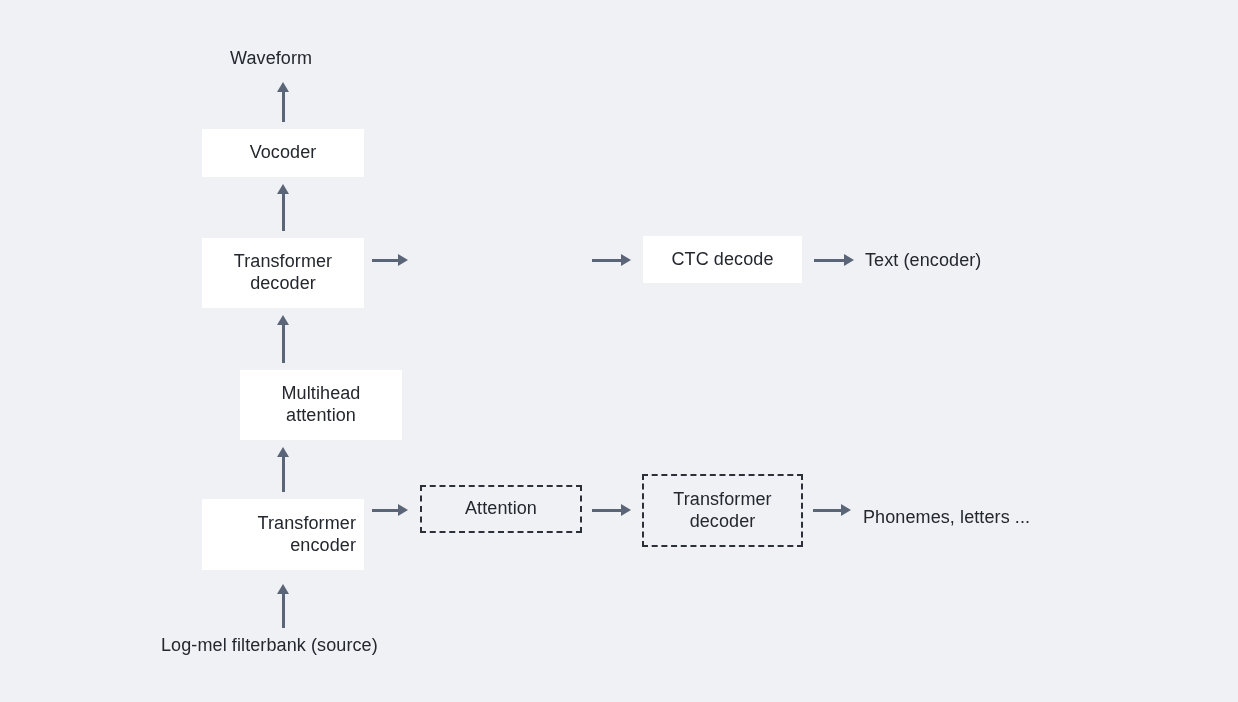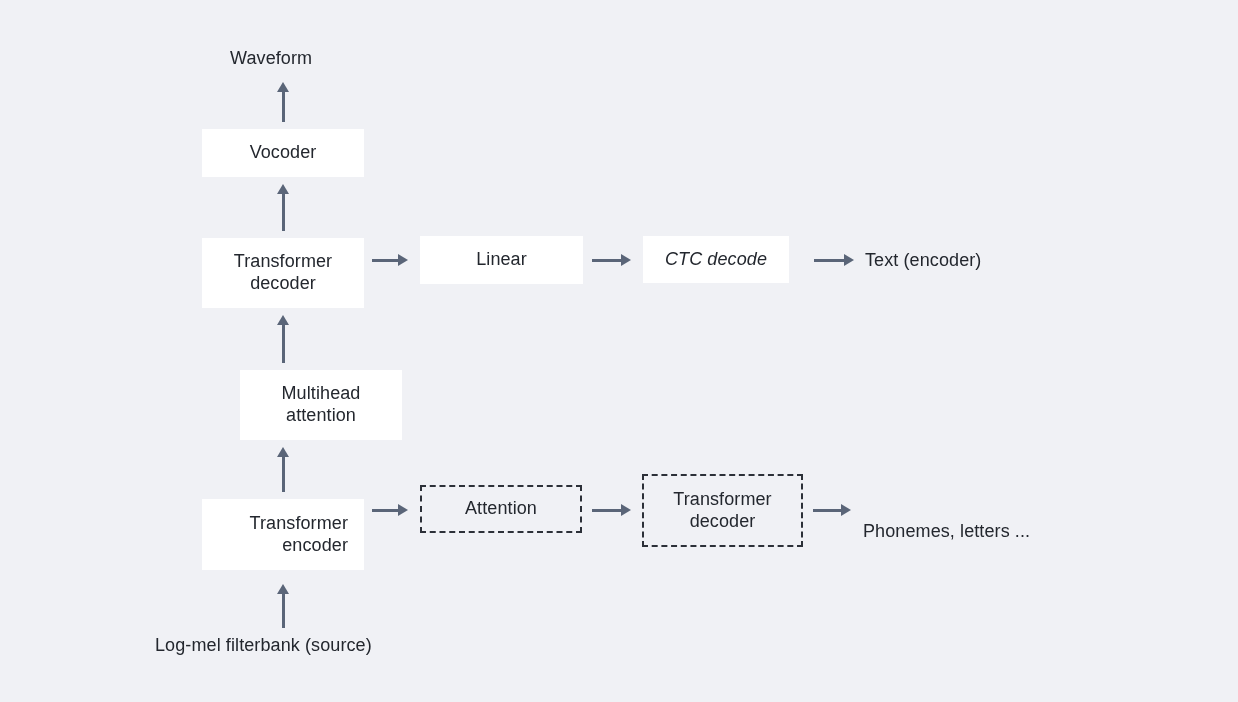--- a/index.html
+++ b/index.html
@@ -16,21 +16,21 @@
   .node {
     position: absolute;
     background: var(--box, #ffffff);
     color: var(--text, #23272e);
     display: flex;
     align-items: center;
     justify-content: center;
     text-align: center;
     font-size: 18px;
     line-height: 1.2;
-    padding: 0 16px;
+    padding: 0 8px;
     box-sizing: border-box;
     letter-spacing: 0.1px;
   }
   .node.dashed {
     background: transparent;
     border: 2px dashed var(--dash, #2c3038);
   }
 
   .label {
     position: absolute;
@@ -70,35 +70,34 @@
 </head>
 <body>
 
 <div class="canvas">
 
   <div class="label" style="left:230px; top:47px;">Waveform</div>
 
 
   <div class="label" style="left:865px; top:249px;">Text (encoder)</div>
 
-  <div class="label" style="left:863px; top:520px;">Phonemes, letters ...</div>
+  <div class="label" style="left:863px; top:506px;">Phonemes, letters ...</div>
 
-  <div class="label" style="left:155px; top:634px;">Log-mel filterbank (source)</div>
+  <div class="label" style="left:161px; top:634px;">Log-mel filterbank (source)</div>
 
   <div class="node" style="left:202px; top:129px; width:162px; height:48px;">Vocoder</div>
 
   <div class="node" style="left:202px; top:238px; width:162px; height:70px;">Transformer decoder</div>
 
   <div class="node" style="left:202px; top:370px; width:162px; height:70px;margin-left:38px;">Multihead attention</div>
 
   <div class="node" style="left:202px; top:499px; width:162px; height:71px;text-align:right;">Transformer encoder</div>
 
-  <div class="node" style="left:420px; top:236px; width:163px; height:48px;">Linear</div>
 
-  <div class="node" style="left:643px; top:236px; width:146px; height:47px;font-style:italic;">CTC decode</div>
+  <div class="node" style="left:643px; top:236px; width:159px; height:47px;">CTC decode</div>
 
   <div class="node dashed" style="left:420px; top:485px; width:162px; height:48px;text-align:center;">Attention</div>
 
   <div class="node dashed" style="left:642px; top:474px; width:161px; height:73px;">Transformer decoder</div>
 
   <div class="arrow up" style="left:277px; top:82px;  width:12px; height:40px;">
     <span class="shaft"></span>
       <span class="head"></span>
   </div>
   <div class="arrow up" style="left:277px; top:184px; width:12px; height:47px;">

